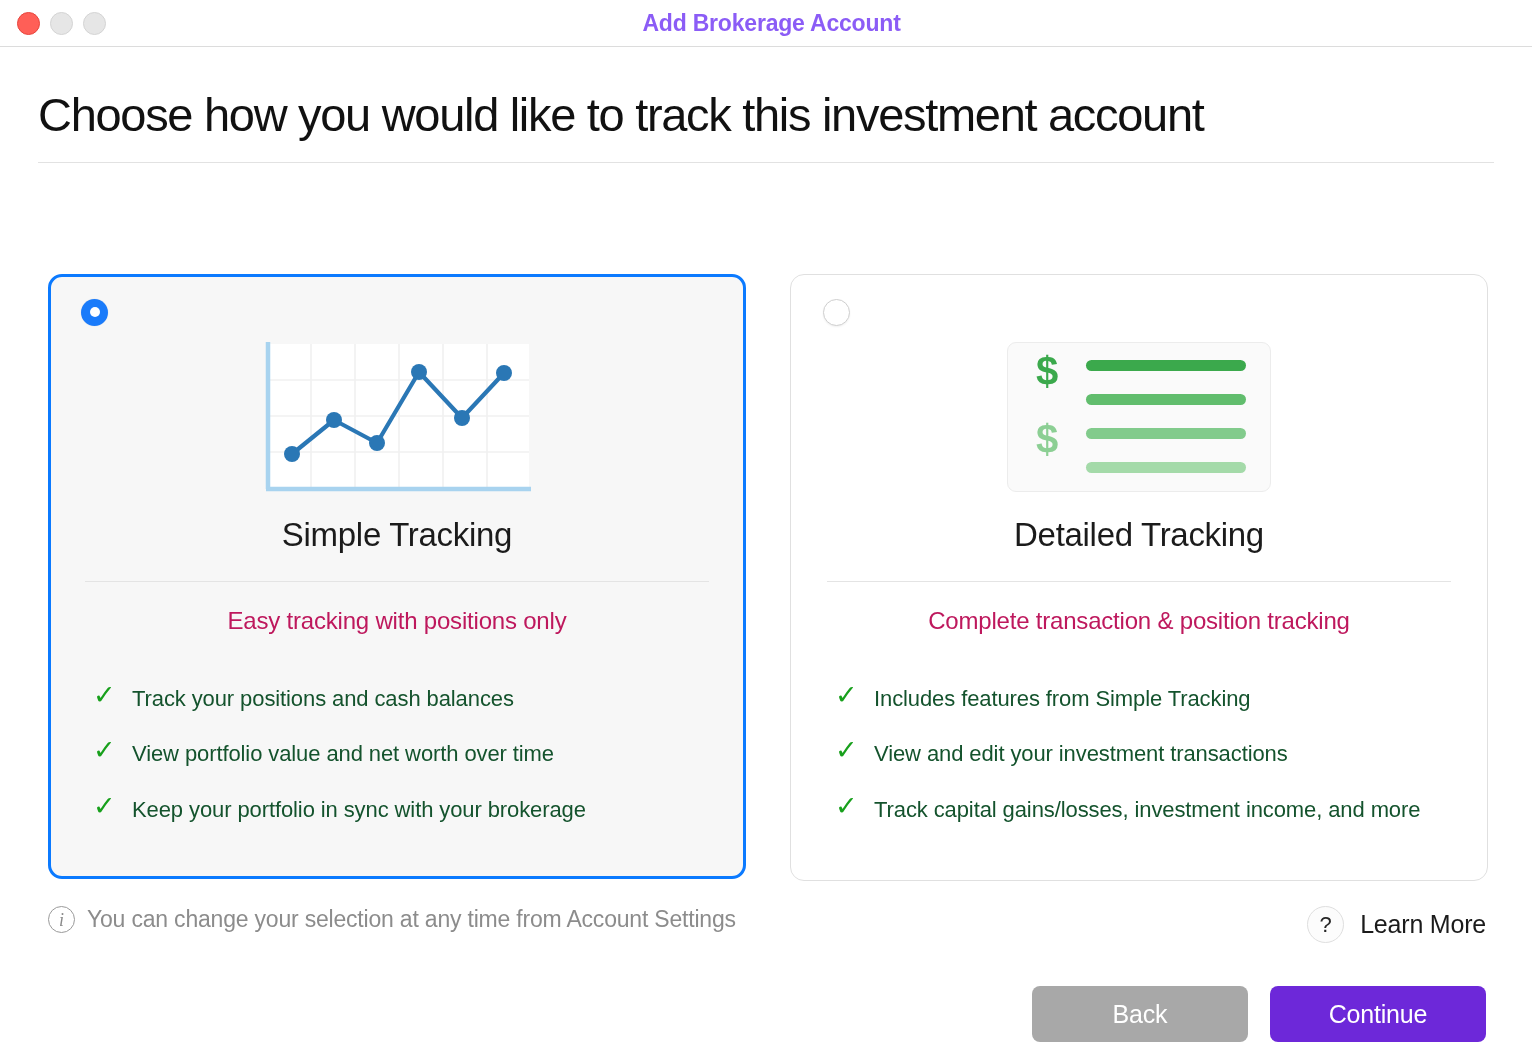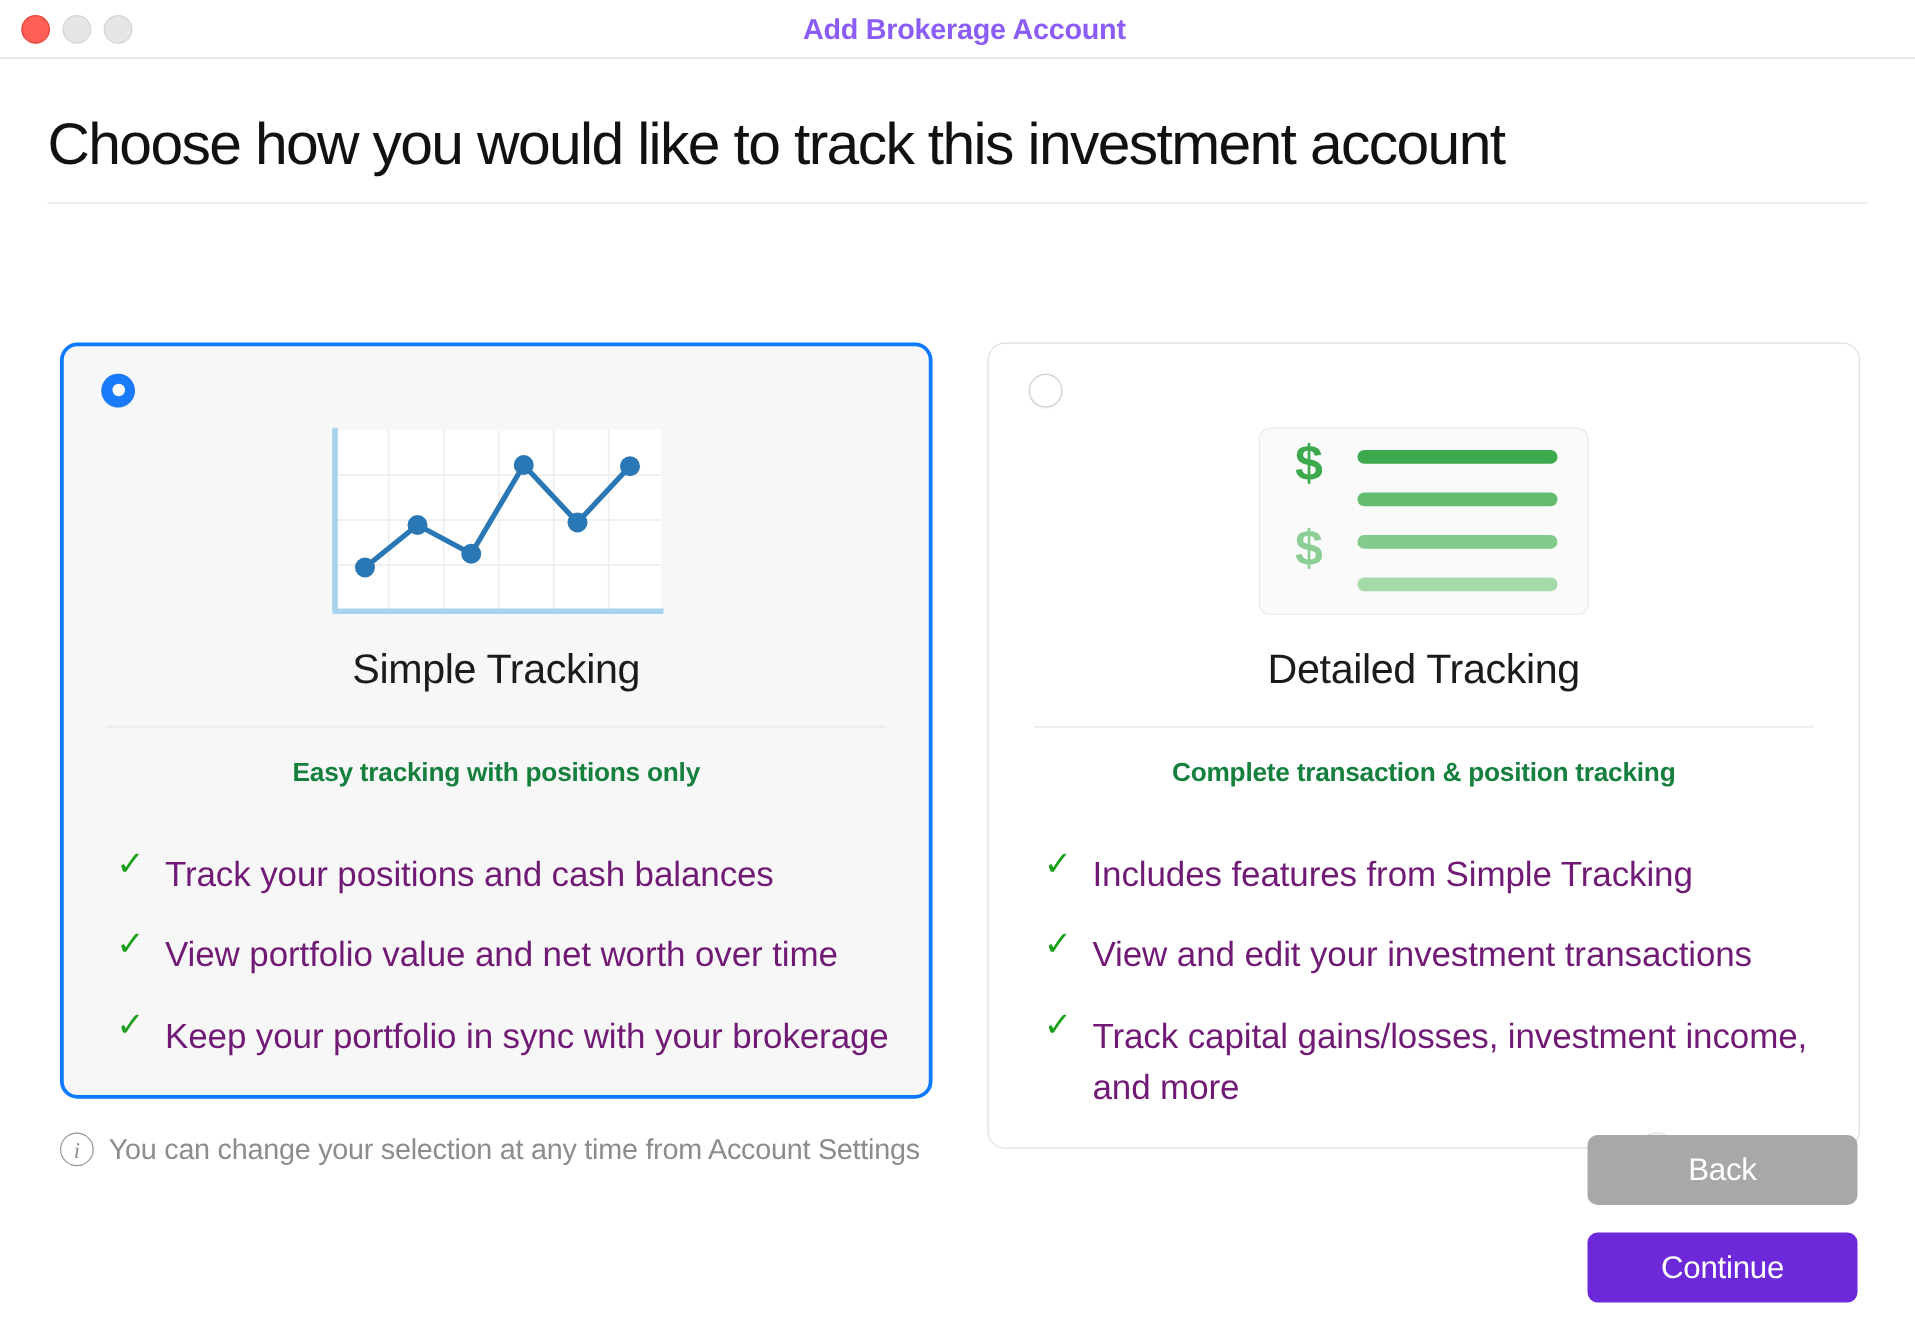--- a/index.html
+++ b/index.html
@@ -206,23 +206,23 @@
   }
 
   .card-rule {
     height: 1px;
     background: #e4e4e4;
     margin: 27px 8px 0 8px;
   }
 
   .card-sub {
     text-align: center;
-    font-size: 21px;
-    font-weight: 700;
-    color: #15803d;
+    font-size: 24px;
+    font-weight: 400;
+    color: #be185d;
     margin-top: 25px;
     letter-spacing: -0.2px;
   }
 
   .feature-list {
     margin-top: 48px;
     padding-left: 16px;
     display: flex;
     flex-direction: column;
     gap: 23px;
@@ -238,24 +238,25 @@
     flex: 0 0 auto;
     width: 22px;
     height: 26px;
     color: #18a01c;
     font-size: 27px;
     line-height: 24px;
     font-weight: 400;
   }
 
   .feature-text {
-    font-size: 28px;
+    font-size: 22px;
     line-height: 1.48;
-    color: #701a75;
+    color: #14532d;
     letter-spacing: -0.1px;
+    text-align: right;
   }
 
   
   .foot-note {
     display: flex;
     align-items: center;
     gap: 12px;
     position: absolute;
     left: 48px;
     top: 906px;
@@ -312,21 +313,20 @@
     text-align: right;
   }
 
   
   .btn-row {
     position: absolute;
     right: 46px;
     bottom: 22px;
     display: flex;
     gap: 22px;
-    flex-direction: column;
   }
 
   .btn {
     width: 216px;
     height: 56px;
     border-radius: 8px;
     border: none;
     font-family: "Liberation Sans", sans-serif;
     font-size: 25px;
     color: #ffffff;

